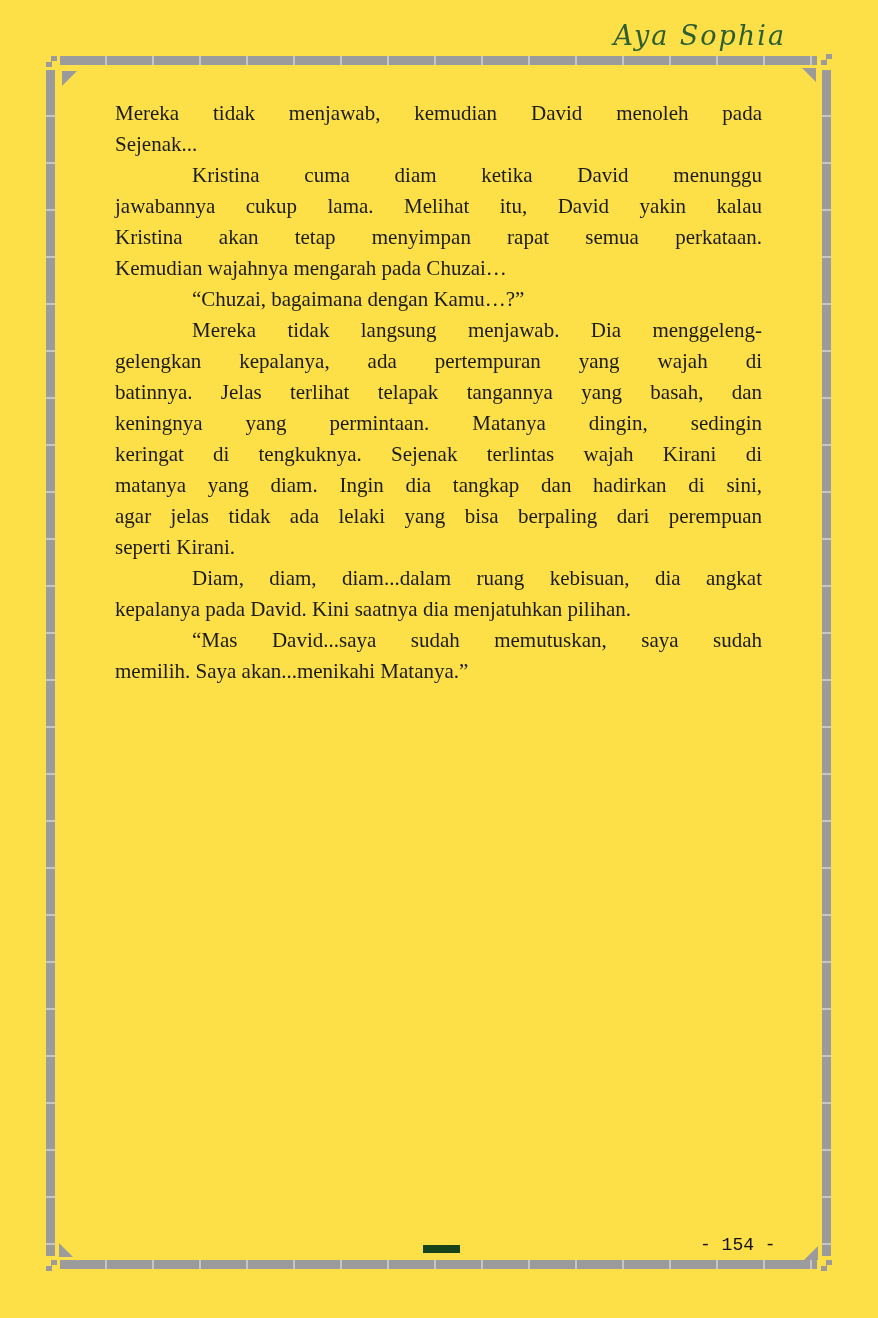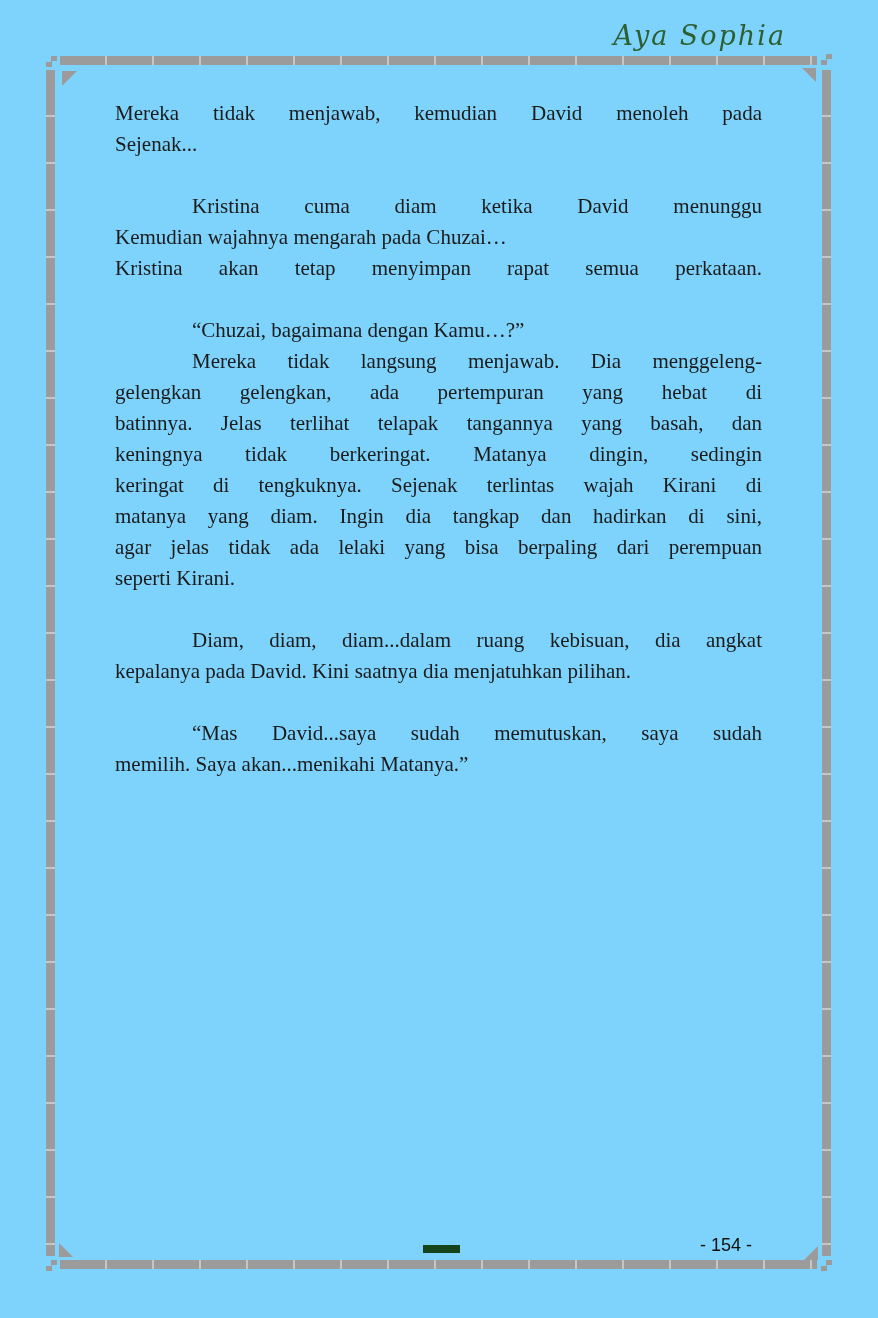--- a/index.html
+++ b/index.html
@@ -4,21 +4,21 @@
 <style>
   html, body {
     margin: 0;
     padding: 0;
     background: #ffffff;
   }
   .page {
     position: relative;
     width: 878px;
     height: 1318px;
-    background: #7dd3fc;
+    background: #fde047;
     overflow: hidden;
     font-family: "Liberation Serif", serif;
   }
 
   
   .header-title {
     position: absolute;
     top: 20px;
     right: 92px;
     font-family: "DejaVu Serif", serif;
@@ -89,21 +89,21 @@
   
   .body-text {
     position: absolute;
     left: 115px;
     top: 98px;
     width: 647px;
     font-size: 21px;
     line-height: 31px;
     color: var(--text-black, #1b1b1b);
   }
-  .para.gap { margin-top: 31px; }
+  .para.gap { }
   .line {
     text-align: justify;
     text-align-last: justify;
     white-space: normal;
   }
   .line.last { text-align-last: left; }
   .line.indent { padding-left: 77px; }
 
   
   .footer-accent-bar {
@@ -112,24 +112,24 @@
     top: 1245px;
     width: 37px;
     height: 8px;
     background: var(--accent-green, #17431a);
   }
   .page-number {
     position: absolute;
     left: 700px;
     top: 1235px;
     width: 70px;
-    font-family: Liberation Sans, sans-serif;
+    font-family: Liberation Mono, monospace;
     font-size: 18px;
     color: #111111;
-    text-align: left;
+    text-align: right;
     white-space: nowrap;
   }
 </style>
 </head>
 <body>
 
 <div class="page">
 
   <div class="header-title">Aya Sophia</div>
 
@@ -148,31 +148,32 @@
   <div class="fold bl"></div>
   <div class="fold br"></div>
 
   <div class="body-text">
       <div class="para">
         <div class="line">Mereka tidak menjawab, kemudian David menoleh pada</div>
         <div class="line last">Sejenak...</div>
       </div>
       <div class="para gap">
         <div class="line indent">Kristina cuma diam ketika David menunggu</div>
+        <div class="line">jawabannya cukup lama. Melihat itu, David yakin kalau</div>
+        <div class="line">Kristina akan tetap menyimpan rapat semua perkataan.</div>
         <div class="line last">Kemudian wajahnya mengarah pada Chuzai…</div>
-        <div class="line">Kristina akan tetap menyimpan rapat semua perkataan.</div>
       </div>
       <div class="para gap">
         <div class="line last indent">“Chuzai, bagaimana dengan Kamu…?”</div>
       </div>
       <div class="para">
         <div class="line indent">Mereka tidak langsung menjawab. Dia menggeleng-</div>
-        <div class="line">gelengkan gelengkan, ada pertempuran yang hebat di</div>
+        <div class="line">gelengkan kepalanya, ada pertempuran yang wajah di</div>
         <div class="line">batinnya. Jelas terlihat telapak tangannya yang basah, dan</div>
-        <div class="line">keningnya tidak berkeringat. Matanya dingin, sedingin</div>
+        <div class="line">keningnya yang permintaan. Matanya dingin, sedingin</div>
         <div class="line">keringat di tengkuknya. Sejenak terlintas wajah Kirani di</div>
         <div class="line">matanya yang diam. Ingin dia tangkap dan hadirkan di sini,</div>
         <div class="line">agar jelas tidak ada lelaki yang bisa berpaling dari perempuan</div>
         <div class="line last">seperti Kirani.</div>
       </div>
       <div class="para gap">
         <div class="line indent">Diam, diam, diam...dalam ruang kebisuan, dia angkat</div>
         <div class="line last">kepalanya pada David. Kini saatnya dia menjatuhkan pilihan.</div>
       </div>
       <div class="para gap">

